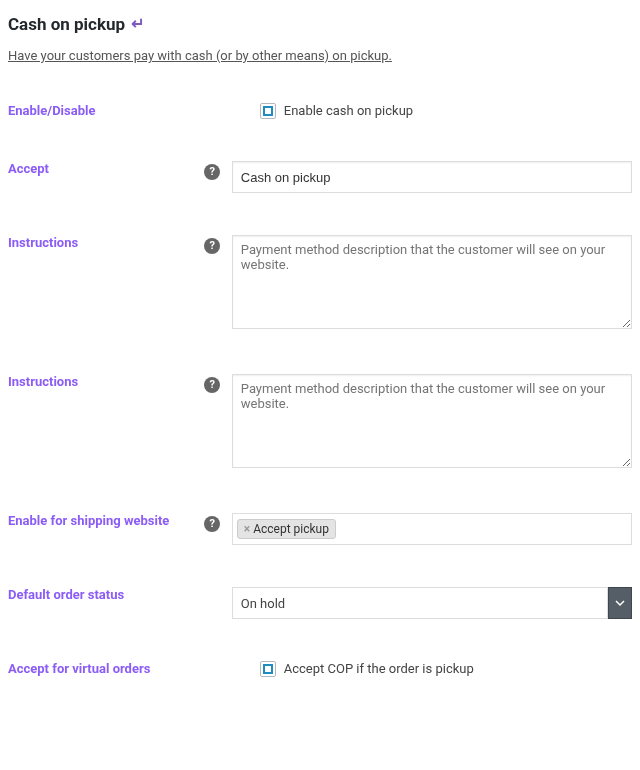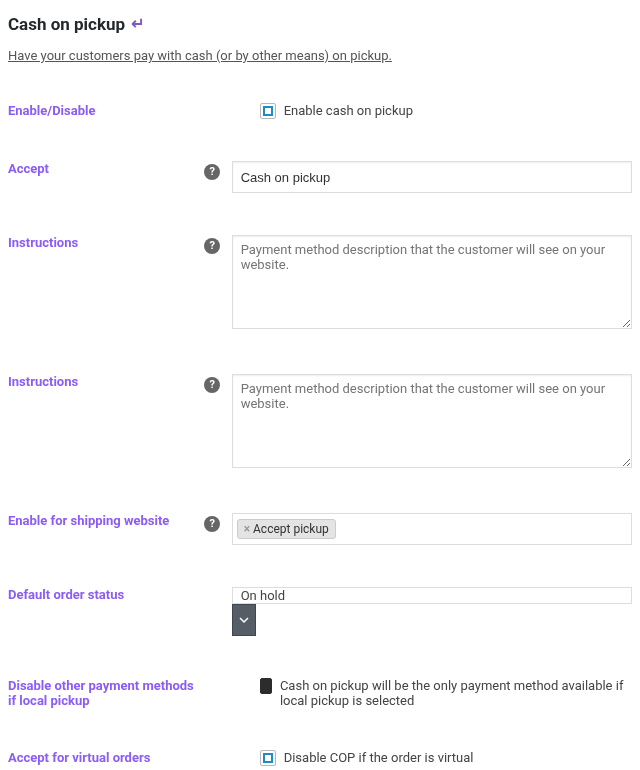--- a/index.html
+++ b/index.html
@@ -137,21 +137,20 @@
     color: #333;
   }
   .tag-chip .x {
     color: #999;
     font-weight: 700;
     cursor: pointer;
   }
   .select-wrap {
     display: flex;
     width: 100%;
-    flex-direction: column;
   }
   .select-box {
     flex: 1;
     height: 32px;
     border: 1px solid #ddd;
     background: #fff;
     display: flex;
     align-items: center;
     padding: 0 8px;
   }
@@ -238,40 +237,28 @@
         <div class="select-box">On hold</div>
         <div class="select-btn">
           <svg viewBox="0 0 10 10">
                 <path d="M1 3 L5 7 L9 3" fill="none" stroke="#fff" stroke-width="1.5"></path>
               </svg>
         </div>
       </div>
     </td>
   </tr>
 
-  <tr>
-    <td class="label-cell">Disable other payment methods if local pickup</td>
-    <td class="help-cell"></td>
-    <td class="field-cell">
-      <div class="checkbox-row">
-        <span class="checkbox-box checked-dark">
-              <span class="tick"></span>
-            </span>
-        <span>Cash on pickup will be the only payment method available if local pickup is selected</span>
-      </div>
-    </td>
-  </tr>
 
   <tr>
     <td class="label-cell">Accept for virtual orders</td>
     <td class="help-cell"></td>
     <td class="field-cell">
       <div class="checkbox-row">
         <span class="checkbox-box">
               <span class="tick"></span>
             </span>
-        <span>Disable COP if the order is virtual</span>
+        <span>Accept COP if the order is pickup</span>
       </div>
     </td>
   </tr>
 
 </tbody>
   </table>
 
 </body></html>

